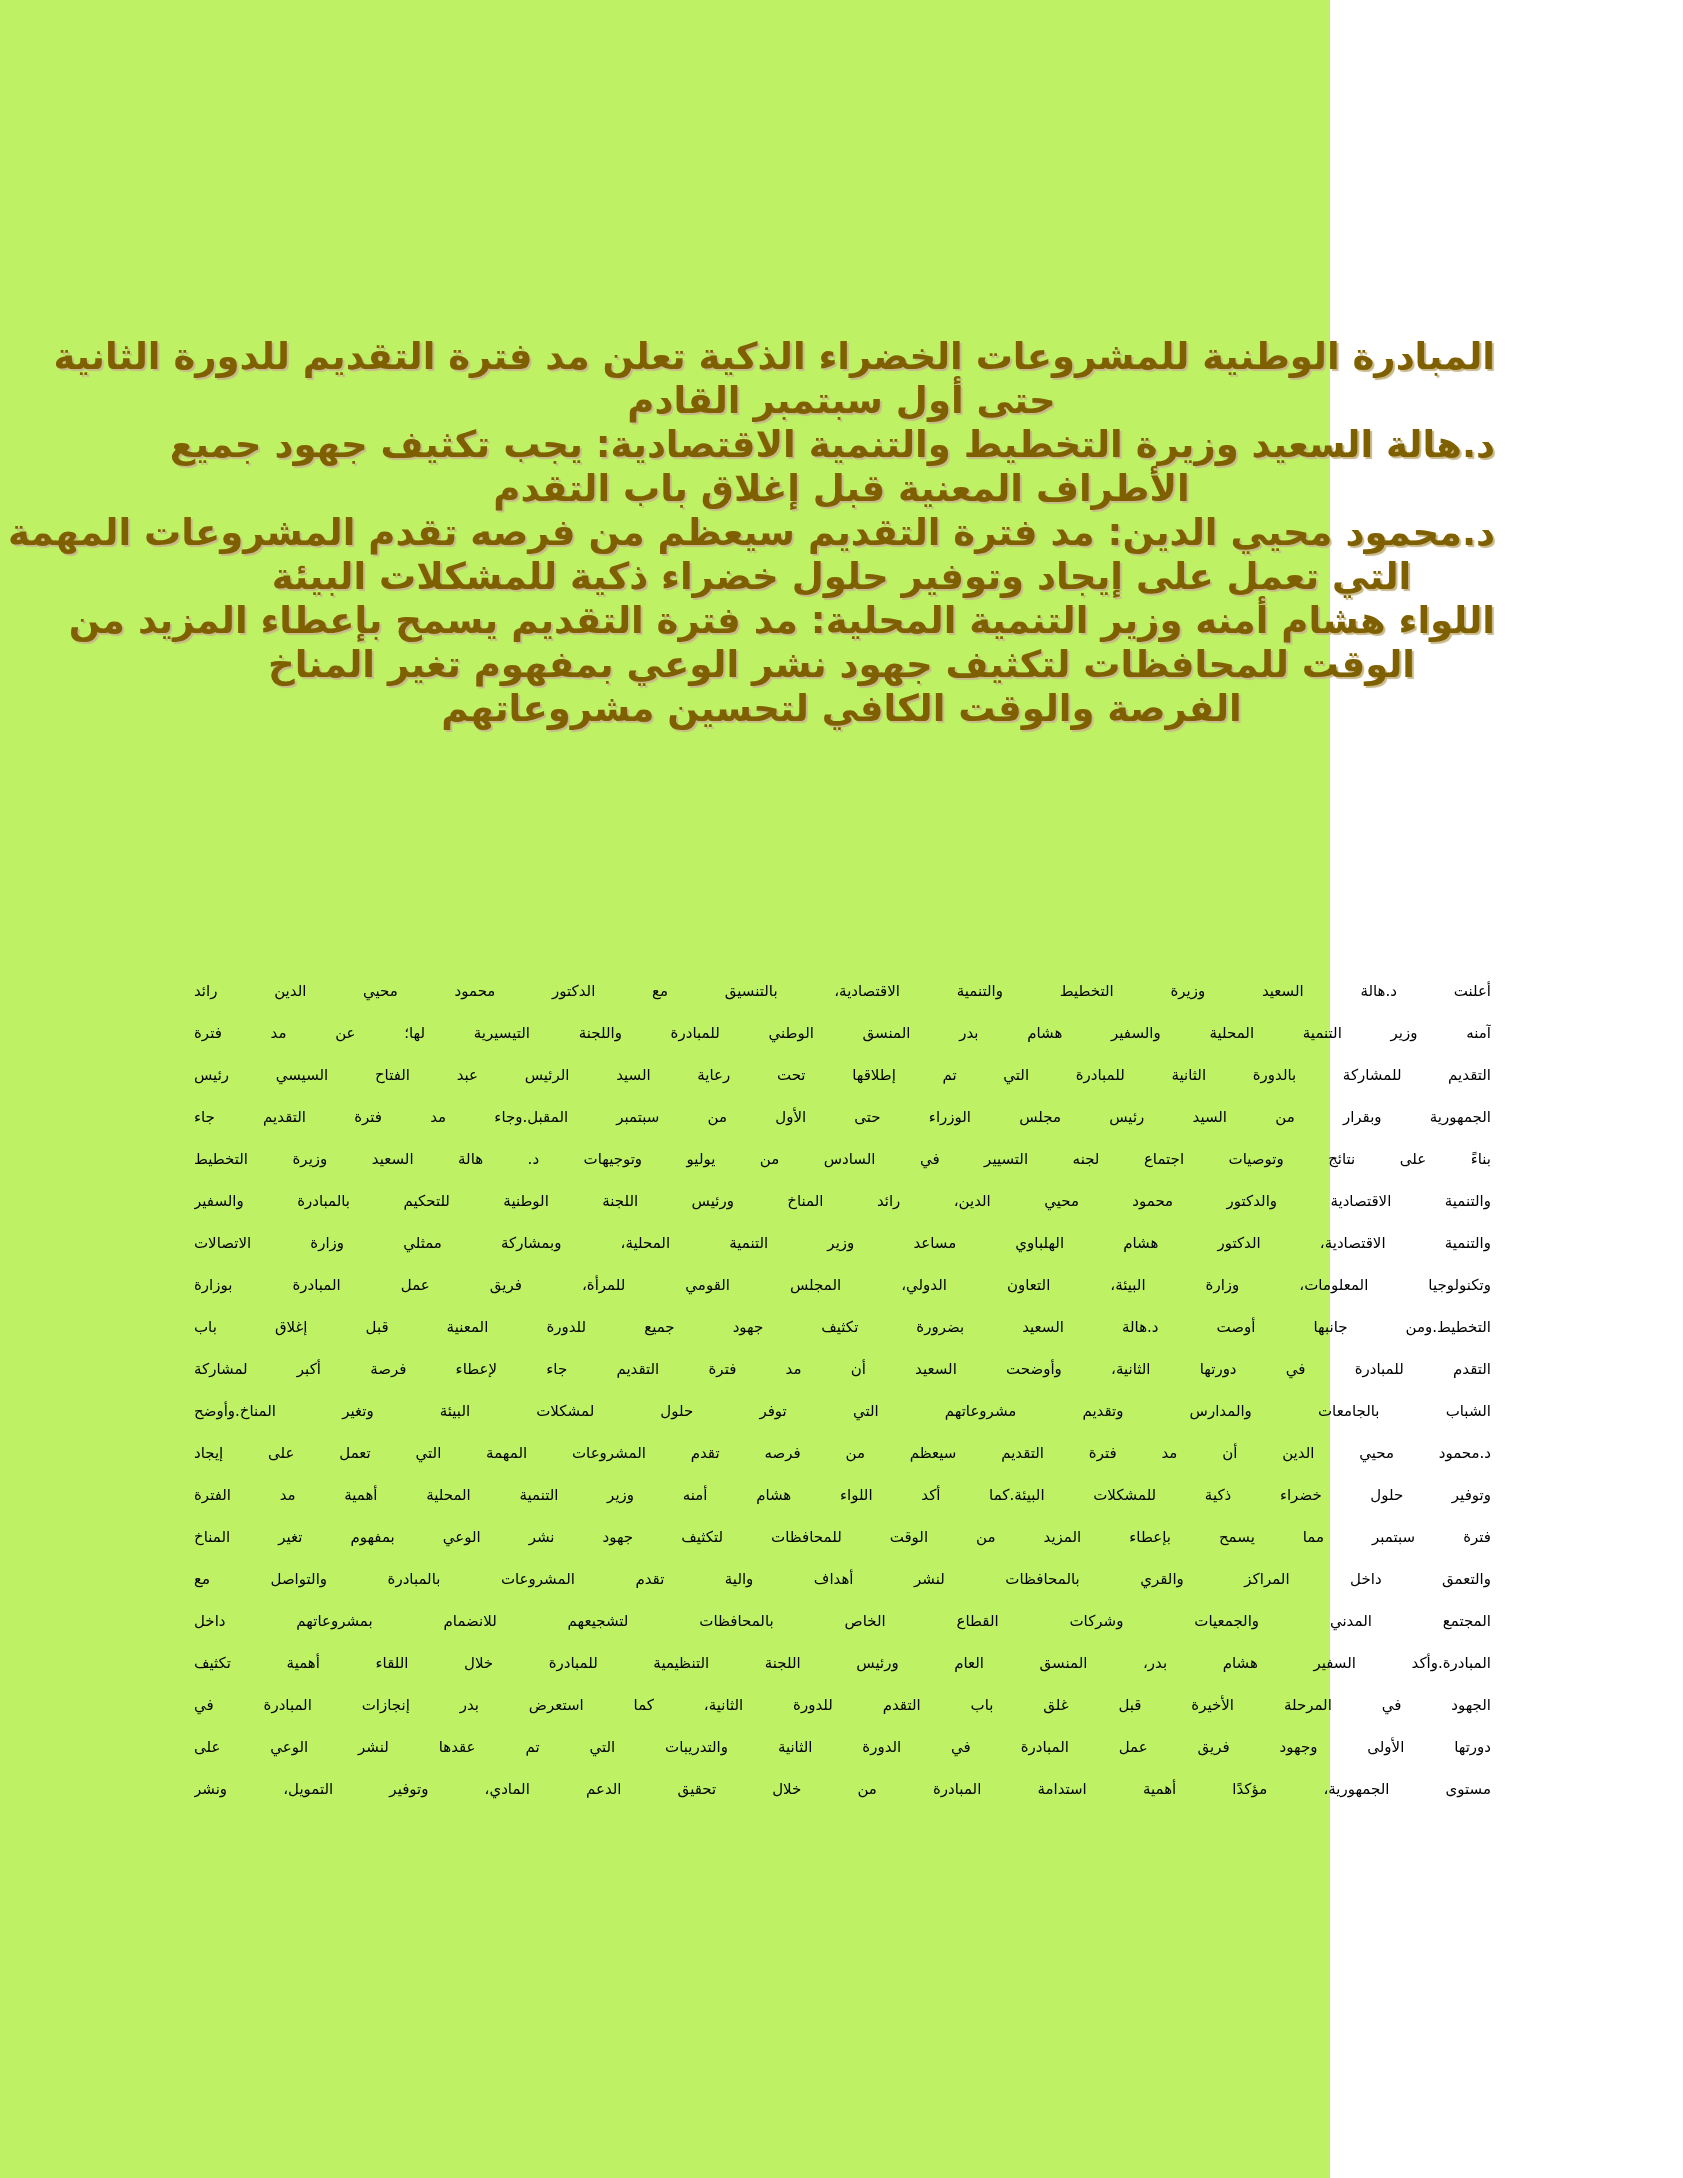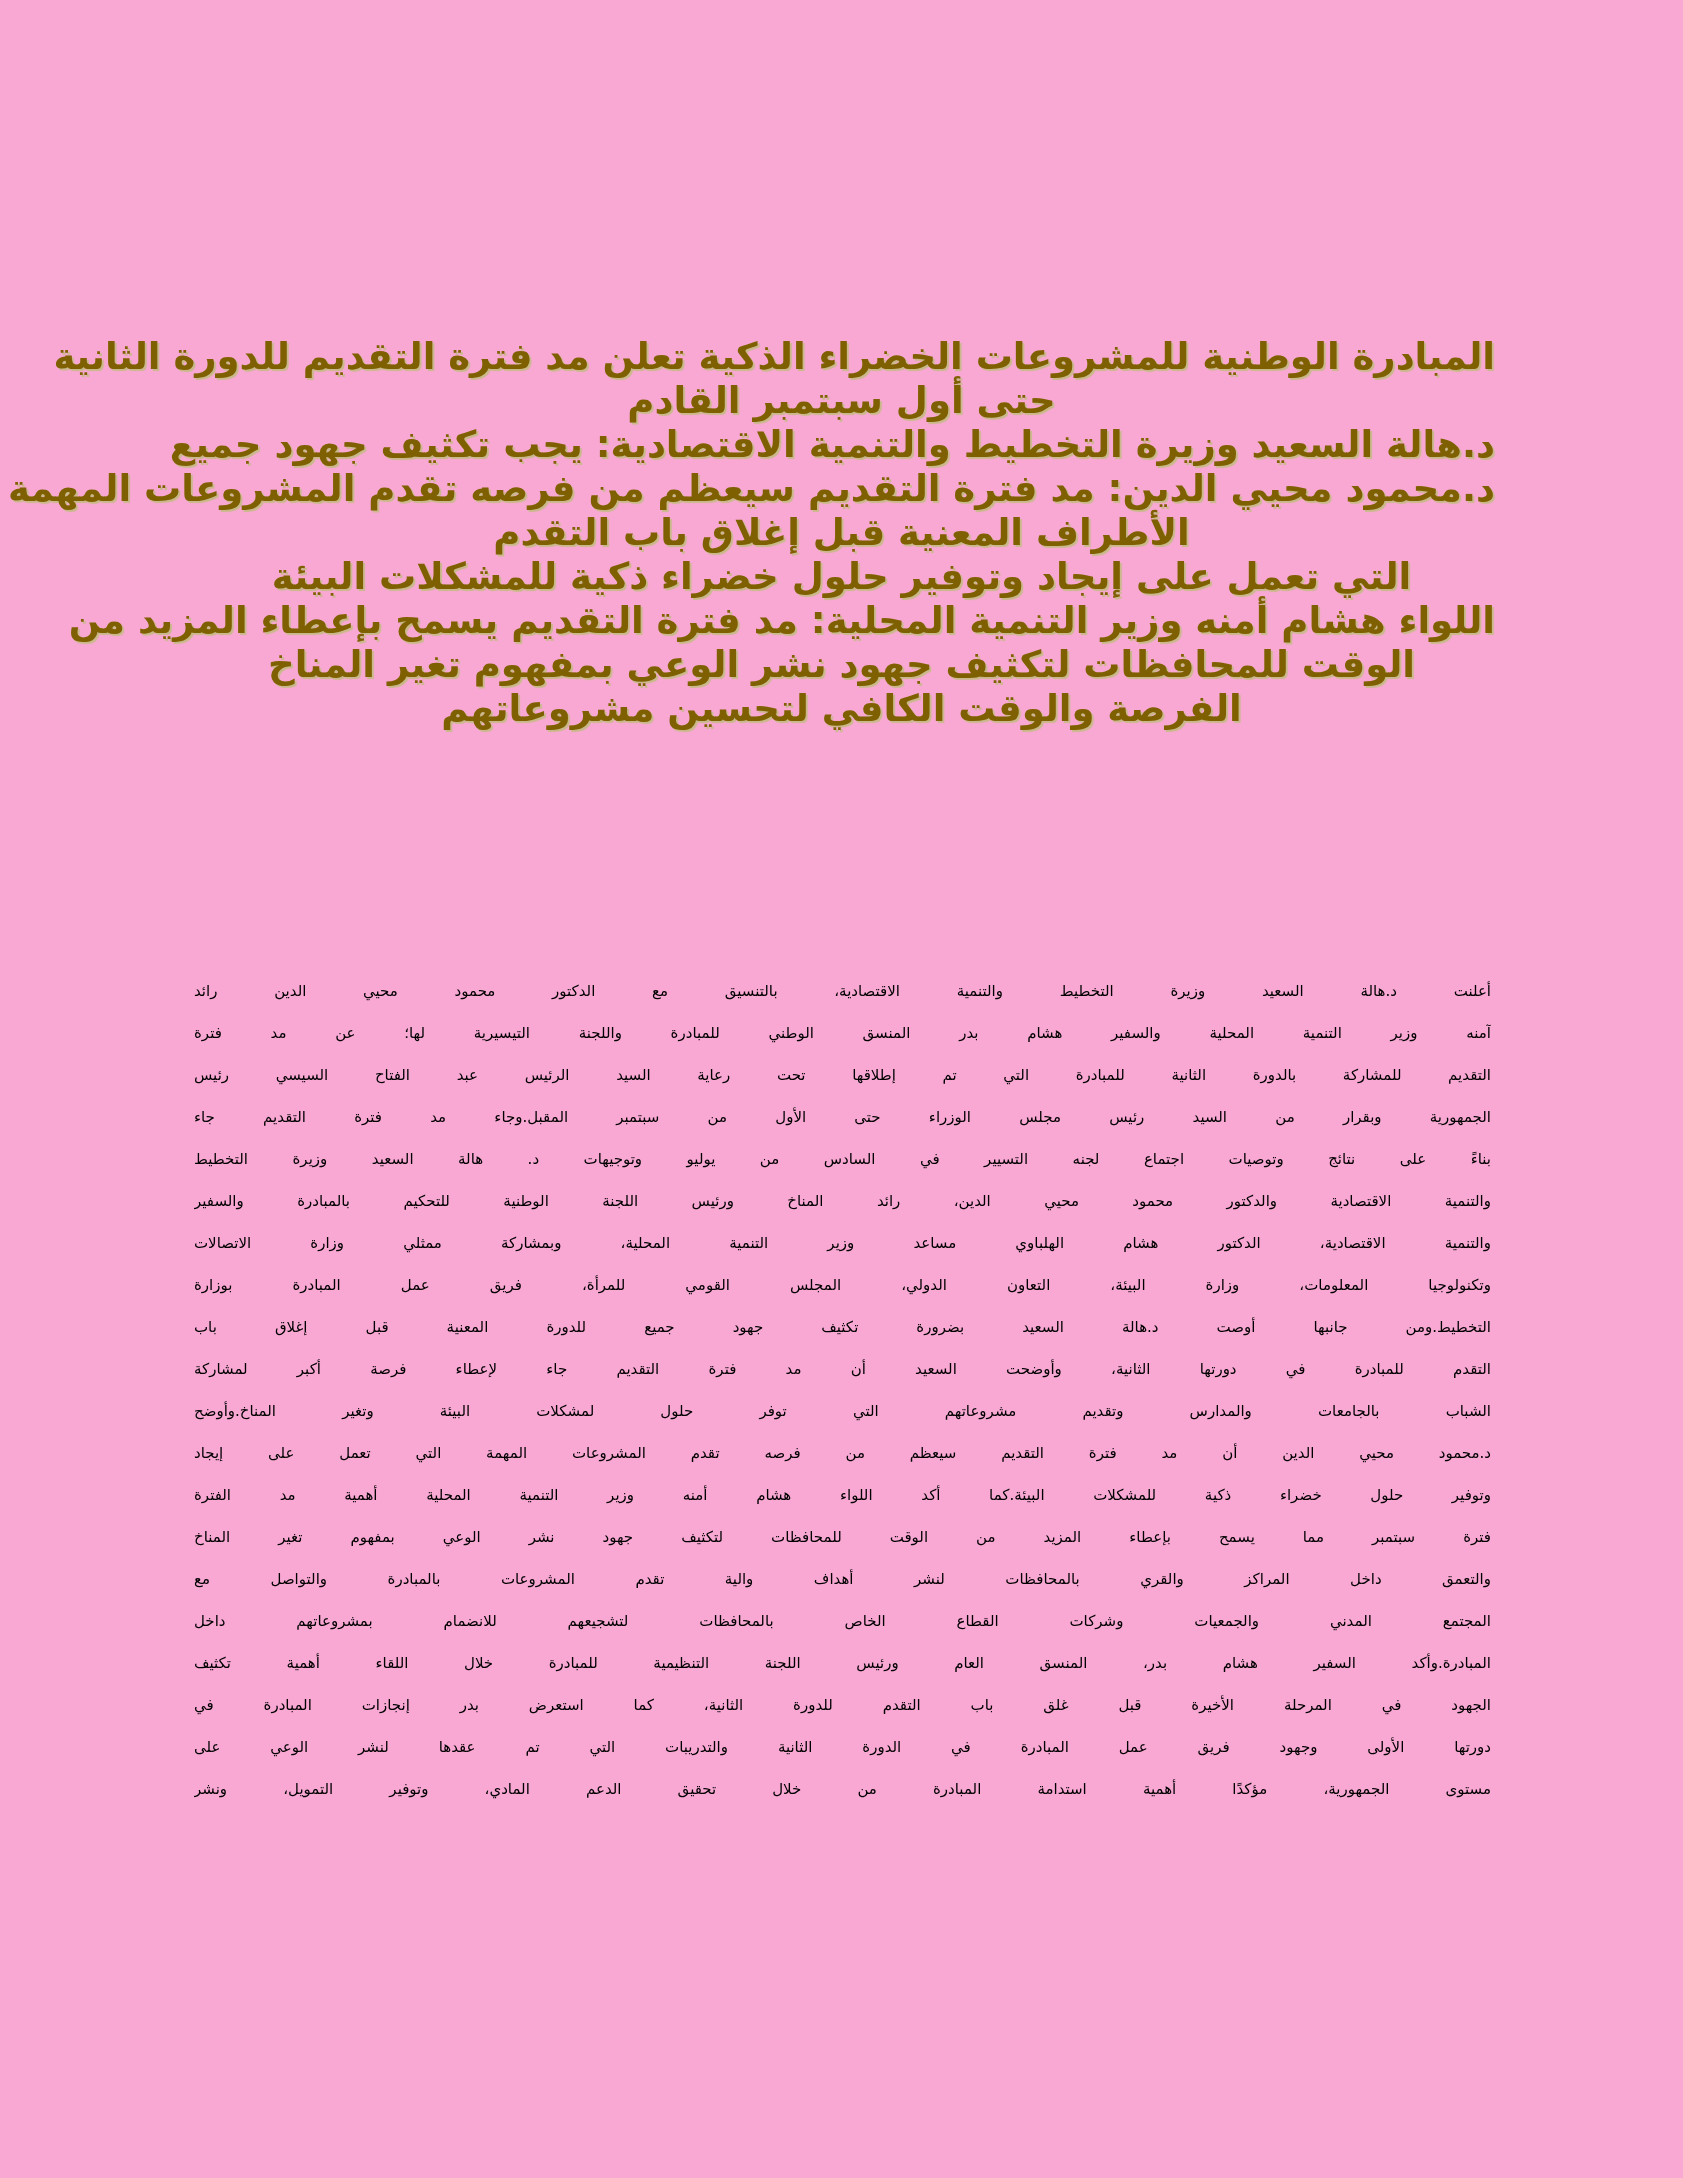--- a/index.html
+++ b/index.html
@@ -10,23 +10,23 @@
     body {
       width: 1683px;
       height: 2178px;
       position: relative;
       overflow: hidden;
     }
     .page {
       position: absolute;
       left: 0;
       top: 0;
-      width: 1683px;
+      width: 1330px;
       height: 2178px;
-      background: #f9a8d4;
+      background: #bef264;
     }
     .headline-block {
       position: absolute;
       left: 188px;
       top: 335px;
       width: 1307px;
       direction: rtl;
       text-align: center;
     }
     .headline-line {
@@ -68,22 +68,22 @@
   </style>
 </head>
 <body>
 
 <div class="page">
 
   <div class="headline-block">
     <p class="headline-line">المبادرة الوطنية للمشروعات الخضراء الذكية تعلن مد فترة التقديم للدورة الثانية</p>
     <p class="headline-line">حتى أول سبتمبر القادم</p>
     <p class="headline-line">د.هالة السعيد وزيرة التخطيط والتنمية الاقتصادية: يجب تكثيف جهود جميع</p>
+    <p class="headline-line">الأطراف المعنية قبل إغلاق باب التقدم</p>
     <p class="headline-line">د.محمود محيي الدين: مد فترة التقديم سيعظم من فرصه تقدم المشروعات المهمة</p>
-    <p class="headline-line">الأطراف المعنية قبل إغلاق باب التقدم</p>
     <p class="headline-line">التي تعمل على إيجاد وتوفير حلول خضراء ذكية للمشكلات البيئة</p>
     <p class="headline-line">اللواء هشام أمنه وزير التنمية المحلية: مد فترة التقديم يسمح بإعطاء المزيد من</p>
     <p class="headline-line">الوقت للمحافظات لتكثيف جهود نشر الوعي بمفهوم تغير المناخ</p>
     <p class="headline-line">الفرصة والوقت الكافي لتحسين مشروعاتهم</p>
   </div>
 
   <div class="body-block">
     <div class="body-text">
       <span class="body-line">أعلنت د.هالة السعيد وزيرة التخطيط والتنمية الاقتصادية، بالتنسيق مع الدكتور محمود محيي الدين رائد</span>
       <span class="body-line">آمنه وزير التنمية المحلية والسفير هشام بدر المنسق الوطني للمبادرة واللجنة التيسيرية لها؛ عن مد فترة</span>

